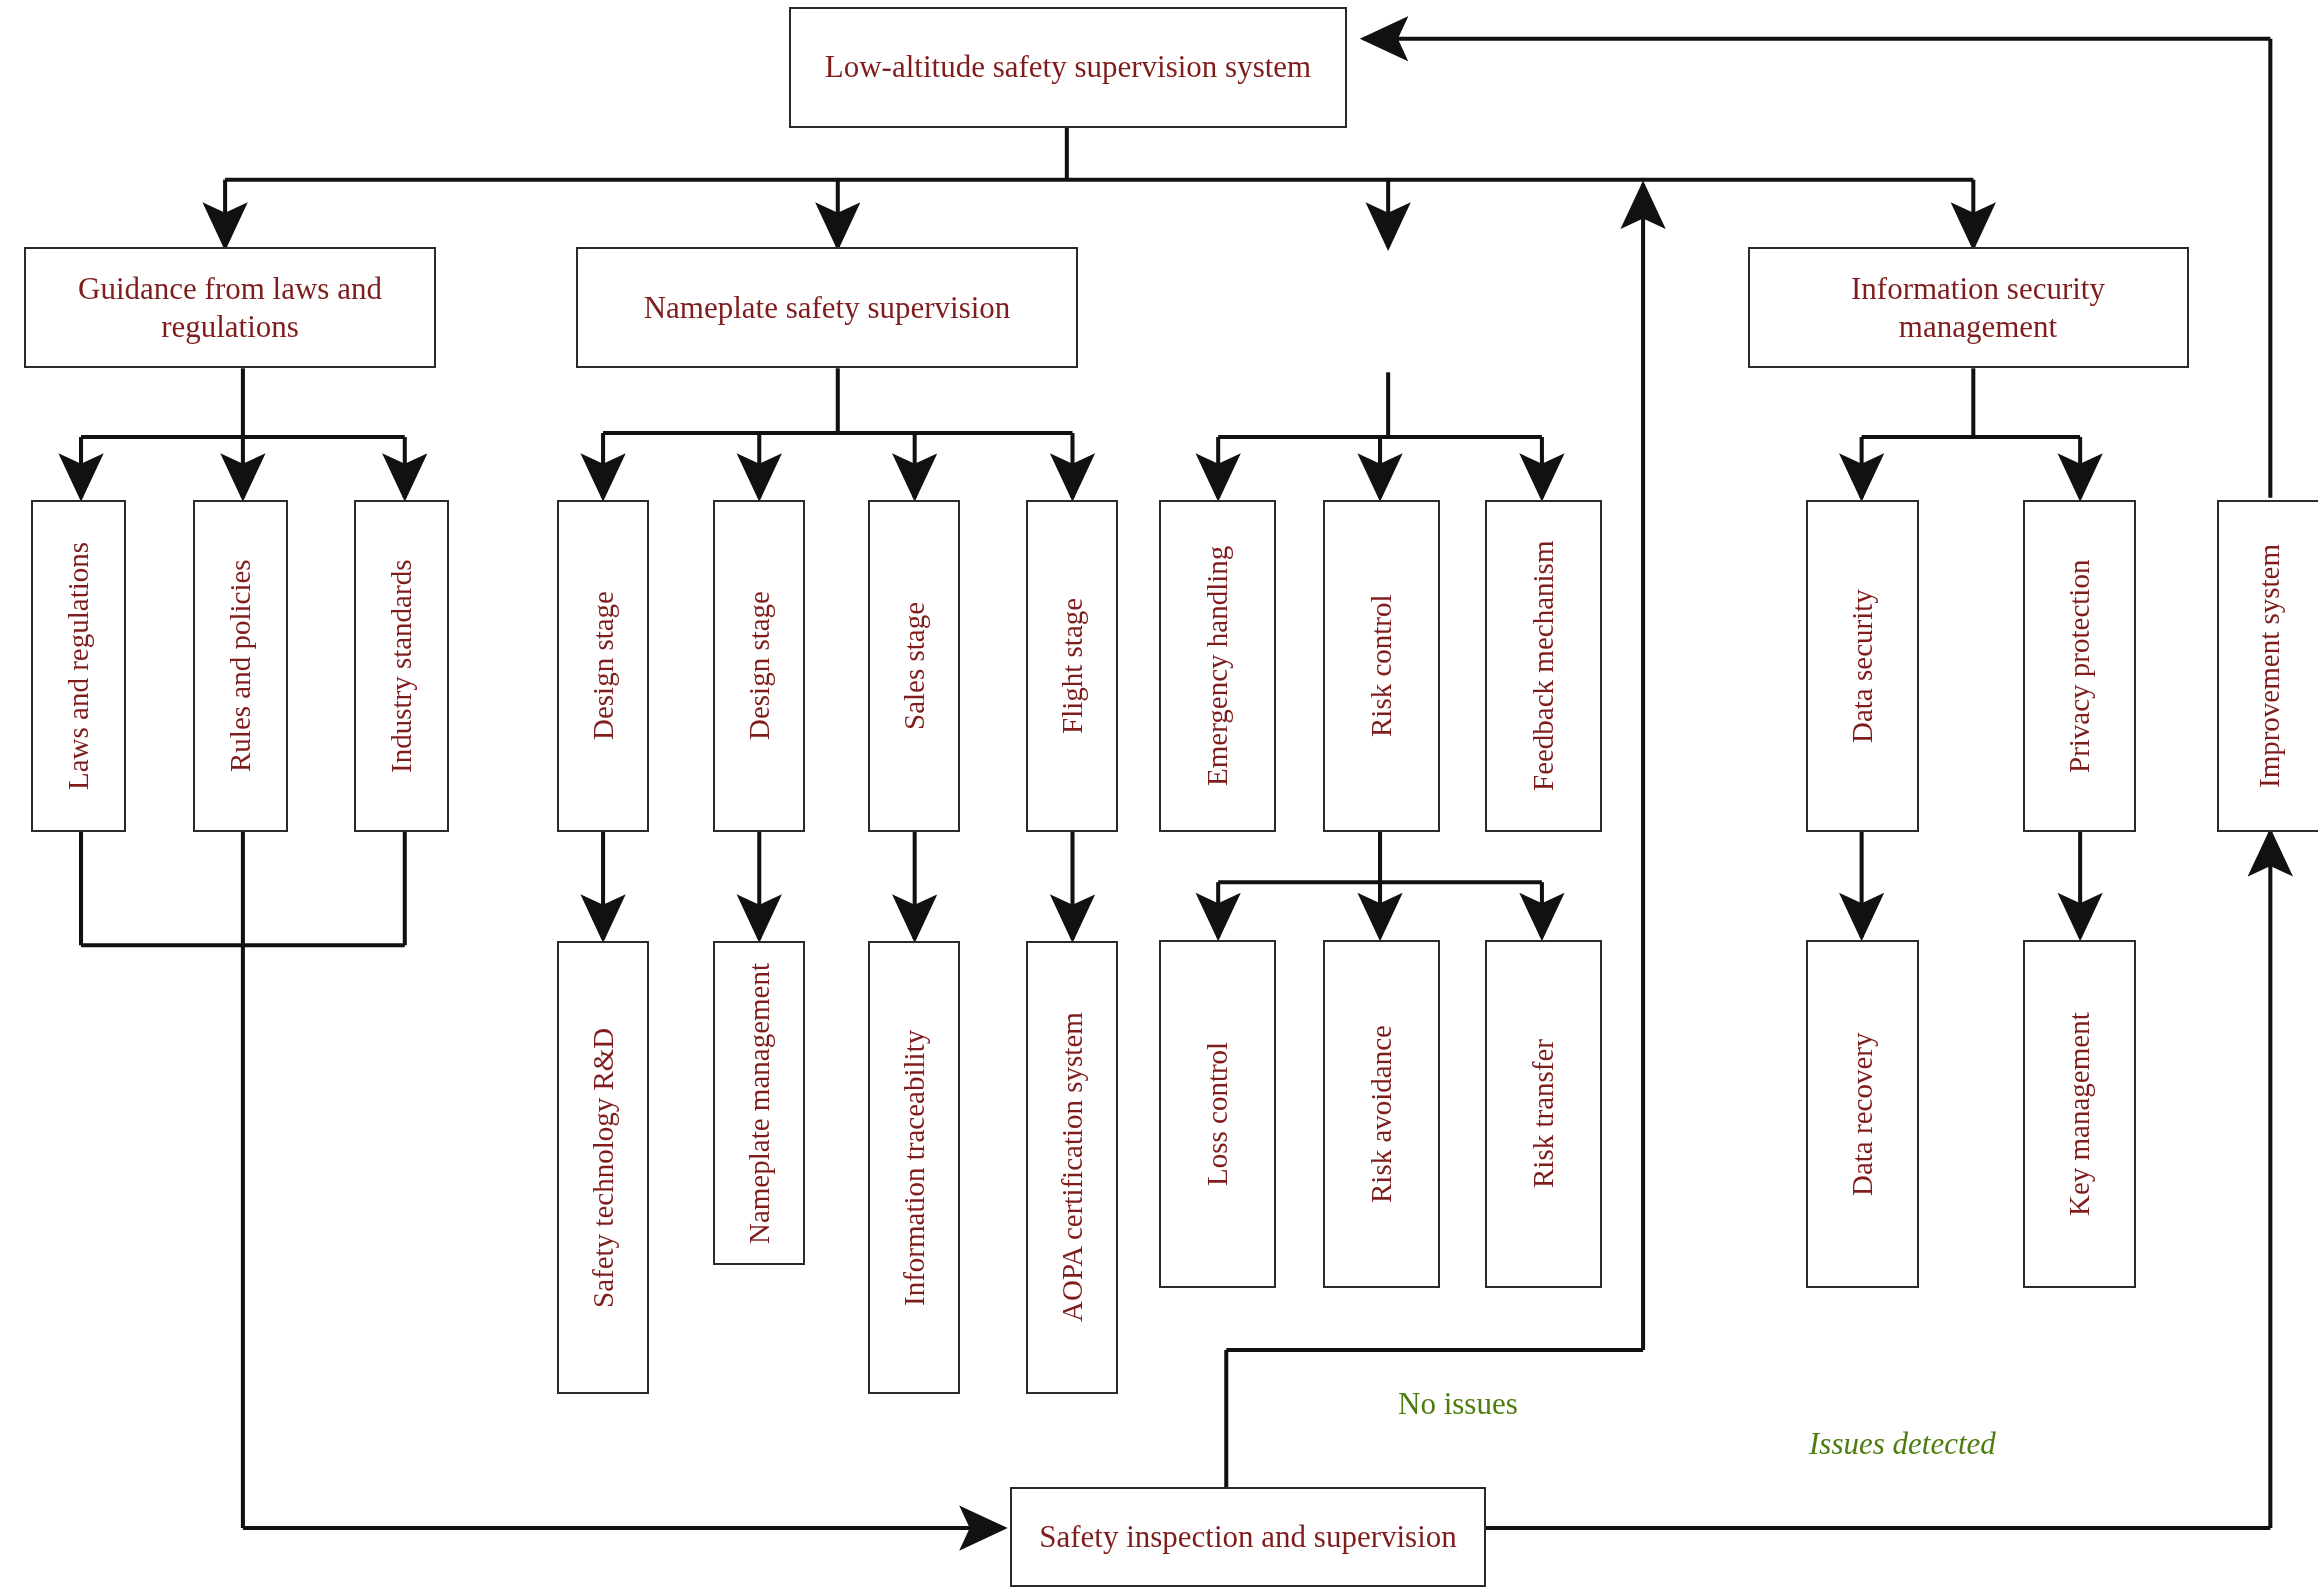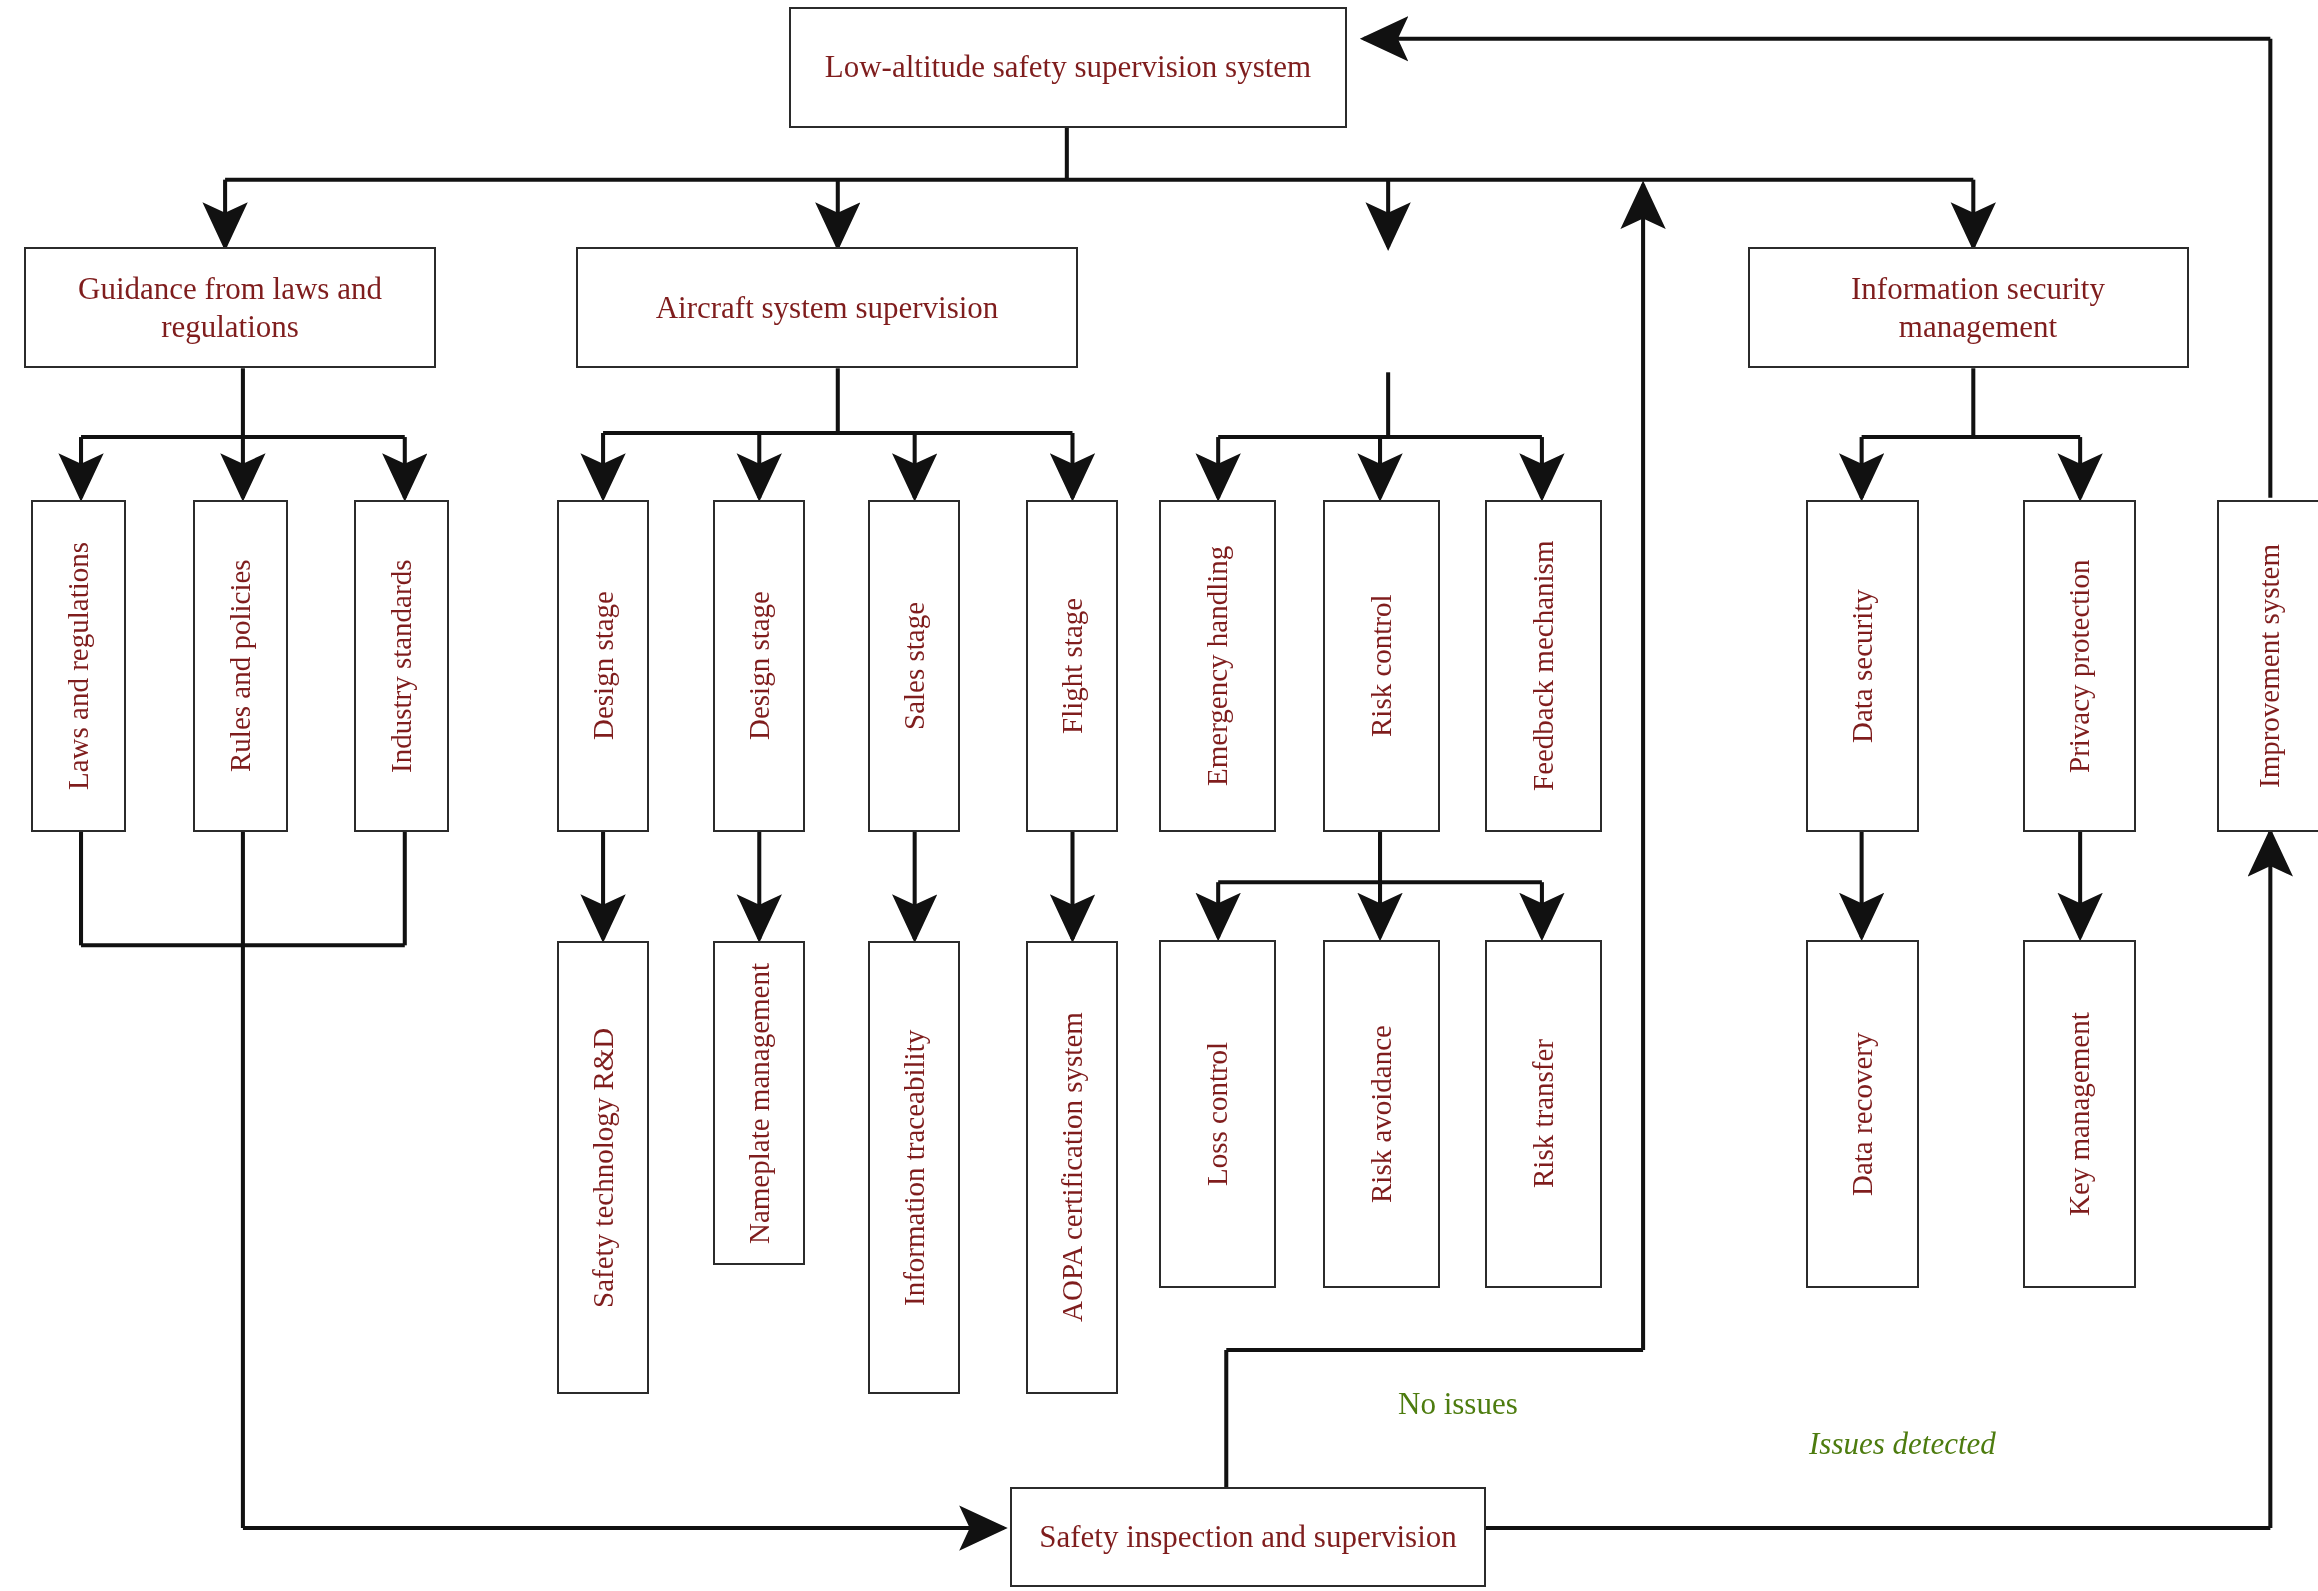--- a/index.html
+++ b/index.html
@@ -92,21 +92,21 @@
   </svg>
 
   <div class="node h" style="left:789px;top:6.5px;width:558px;height:121px;">
     <span class="txt">Low-altitude safety supervision system</span>
   </div>
 
   <div class="node h" style="left:24px;top:247px;width:412px;height:121px;justify-content:flex-end;">
     <span class="txt">Guidance from laws and regulations</span>
   </div>
   <div class="node h" style="left:576px;top:247px;width:502px;height:121px;">
-    <span class="txt">Aircraft system supervision</span>
+    <span class="txt">Nameplate safety supervision</span>
   </div>
   <div class="node h" style="left:1748px;top:247px;width:441px;height:121px;padding-left:19px;">
     <span class="txt">Information security management</span>
   </div>
 
   <div class="node v" style="left:31px;top:500px;width:95px;height:332px;">
     <span class="txt">Laws and regulations</span>
   </div>
   <div class="node v" style="left:193px;top:500px;width:95px;height:332px;">
     <span class="txt">Rules and policies</span>

